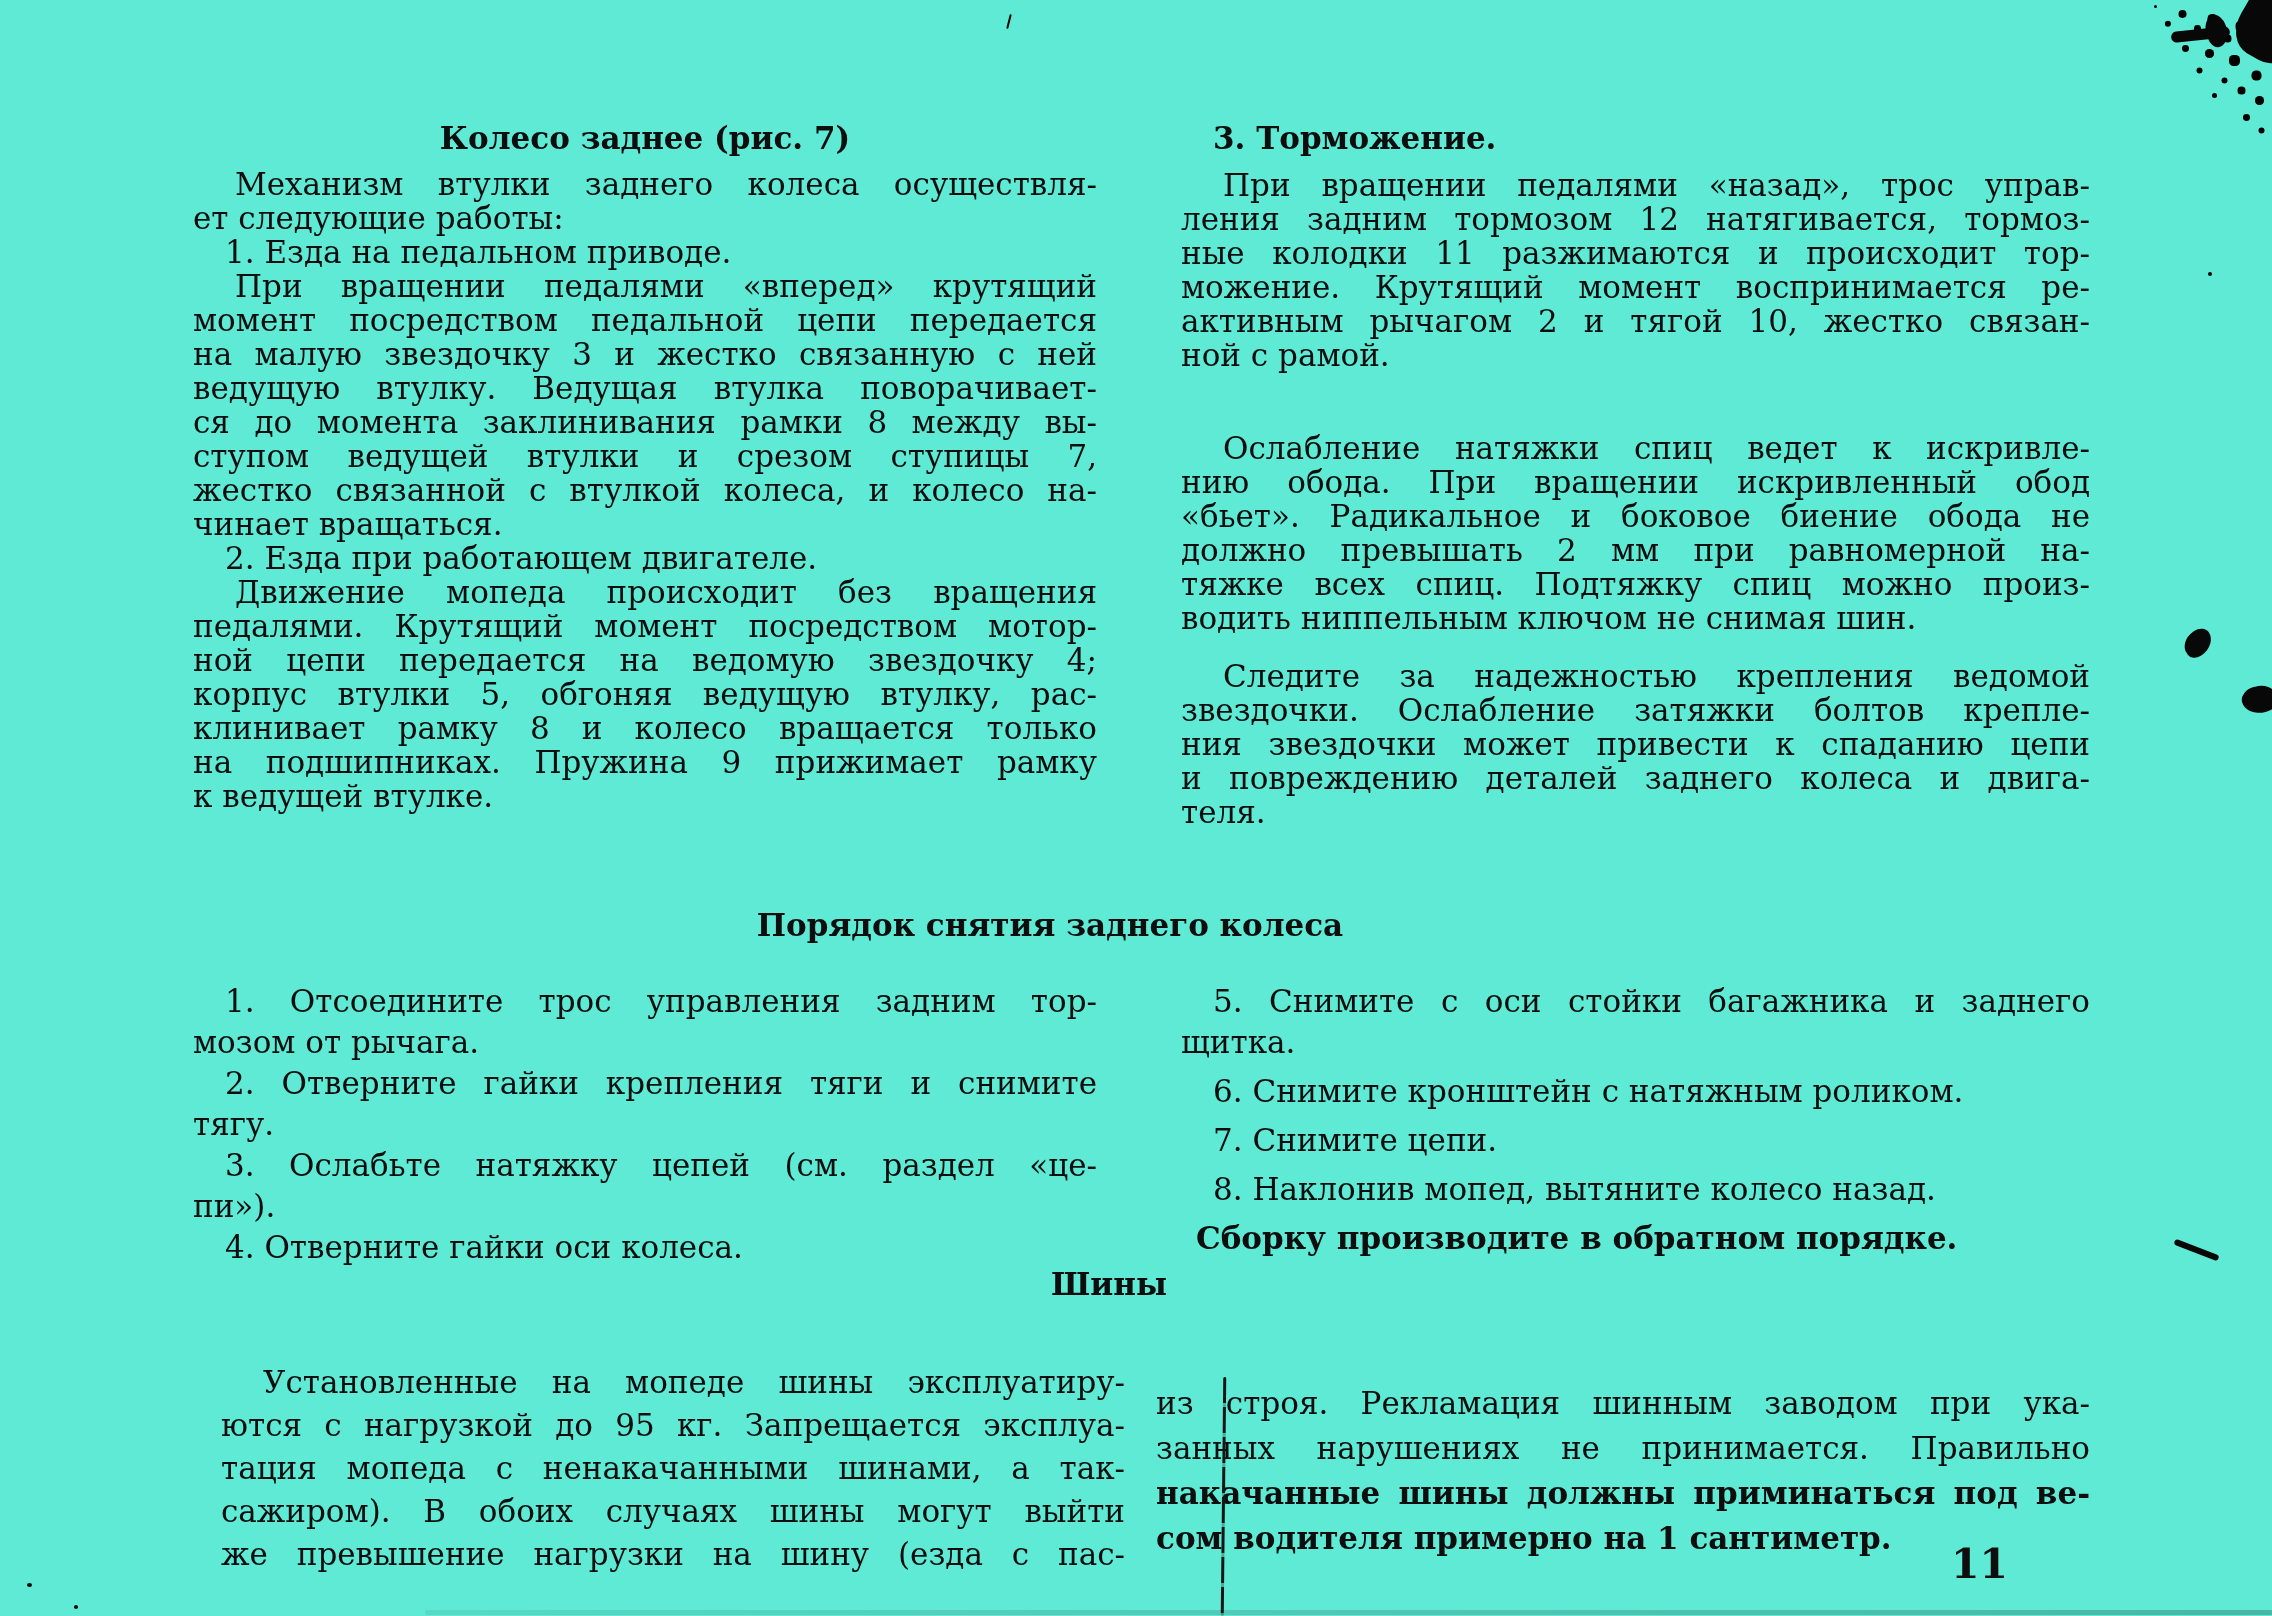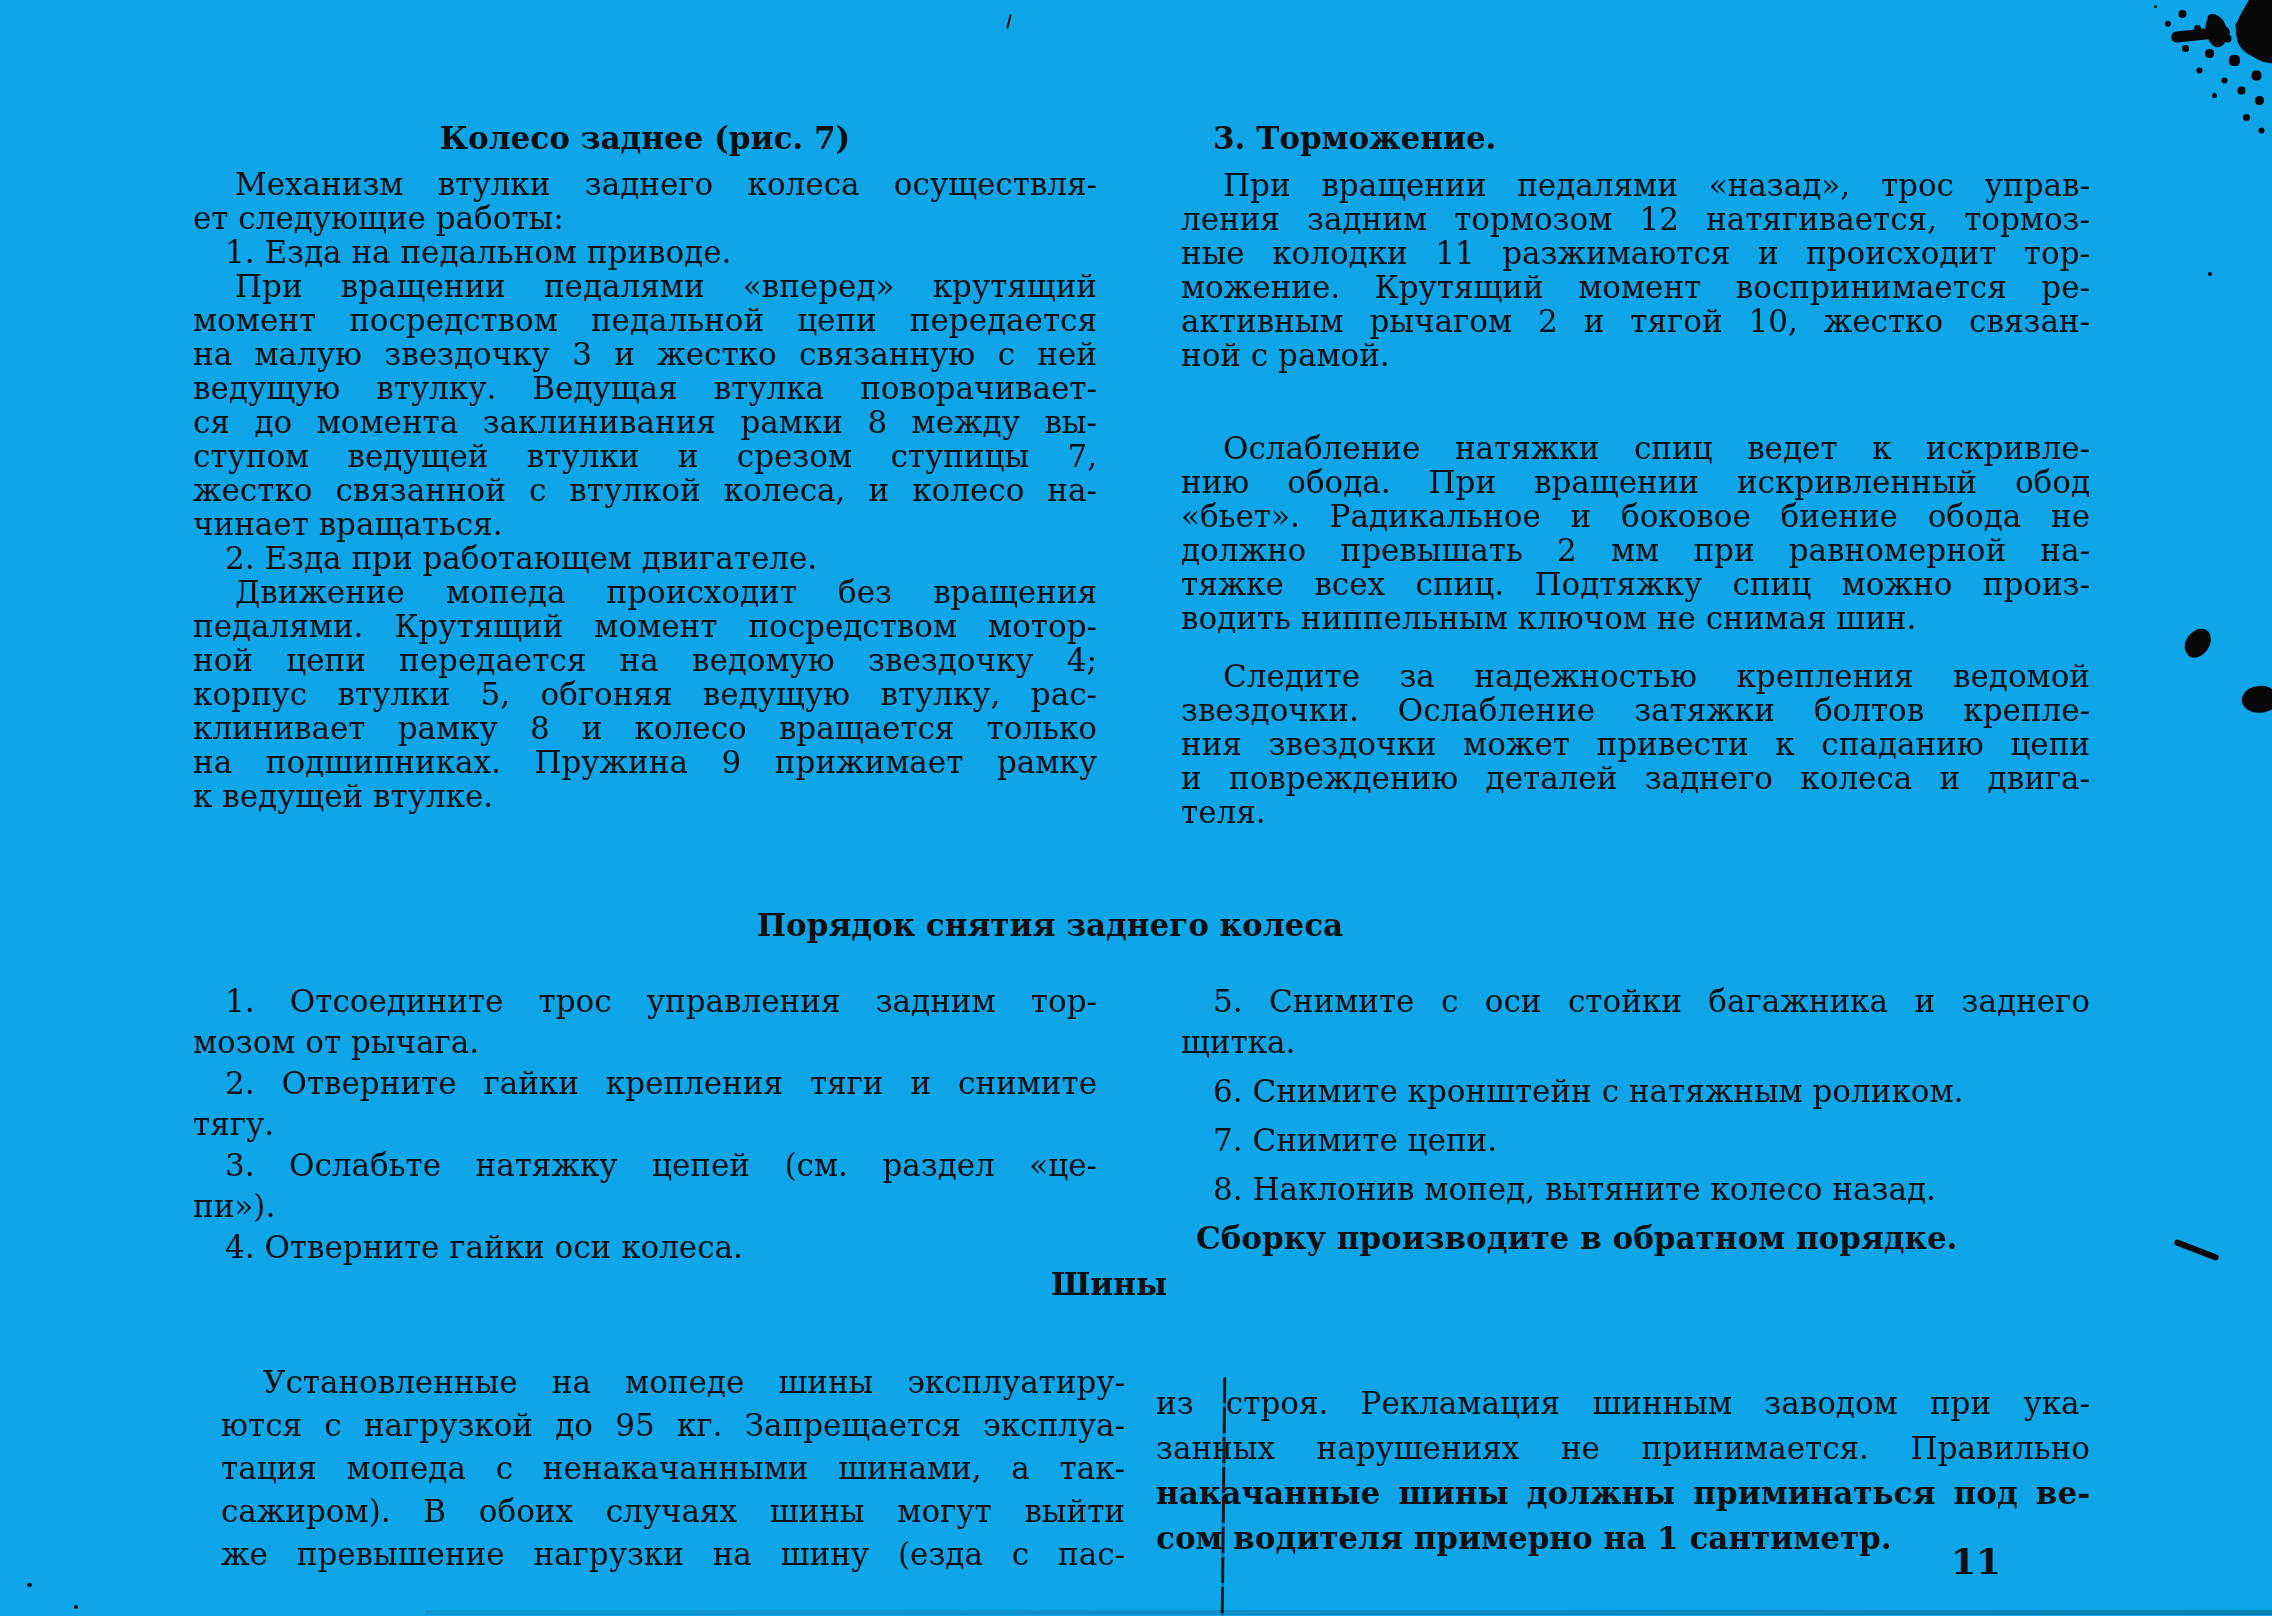--- a/index.html
+++ b/index.html
@@ -1,33 +1,33 @@
 <!DOCTYPE html>
 <html style="font-size:8px"><head>
 <meta charset="utf-8">
 <style>
   html,body{margin:0;padding:0;background:#d8d8d4;}
-  .page{position:relative;width:2273px;height:1617px;background:#0ea5e9;overflow:hidden;}
+  .page{position:relative;width:2273px;height:1617px;background:#5eead4;overflow:hidden;}
   .txt{font-family:"DejaVu Serif","Liberation Serif",serif;font-size:31px;line-height:34px;color:#0e0e0e;}
   .abs{position:absolute;}
   .bold{font-weight:bold;}
   .center{text-align:center;}
   .jl{text-align:justify;text-align-last:justify;}
   .ll{text-align:right;text-align-last:left;}
   .ind{text-indent:42px;}
   .ind-sm{text-indent:32px;}
   .ind-xs{text-indent:15px;font-weight:bold;}
   .list .txt{line-height:41px;}
   .gap-sm{margin-top:8px;}
   .para-gap{margin-top:59px;}
   .para-gap2{margin-top:24px;}
   .head-gap{margin-top:12px;}
   .bt .txt{line-height:43px;}
   .btr .txt{line-height:45px;}
-  .pageno{font-family:"DejaVu Serif","Liberation Serif",serif;font-size:36px;font-weight:bold;color:#0e0e0e;}
+  .pageno{font-family:"DejaVu Serif","Liberation Serif",serif;font-size:41px;font-weight:bold;color:#0e0e0e;}
   
   .ink{position:absolute;background:#080808;}
   .dotcluster{position:absolute;width:3px;height:3px;border-radius:50%;background:#000;
     box-shadow:12.4px 17.3px 0 1.5px #000,27px 7.4px 0 2.5px #000,42px 22px 0 2px #000,57px 12.4px 0 3.5px #000,
     72px 32px 0 2.5px #000,86px 20px 0 4.4px #000,30px 42px 0 2px #000,54px 47px 0 3px #000,
     79px 54px 0 4px #000,94px 42px 0 2.5px #000,101px 69px 0 3.5px #000,86px 84px 0 2.5px #000,
     104px 94px 0 3px #000,69px 74px 0 1.5px #000,44px 64px 0 1.5px #000,99px 17.3px 0 5px #000,
     106px 32px 0 4px #000,59px 89px 0 1px #000,91px 111px 0 2px #000,106px 124px 0 1.5px #000;}
   .vline{position:absolute;left:1222px;top:1377px;width:2.5px;height:239px;border-radius:1.5px;
     background:repeating-linear-gradient(180deg,#161616 0 26px,rgba(22,22,22,.3) 26px 30px);

